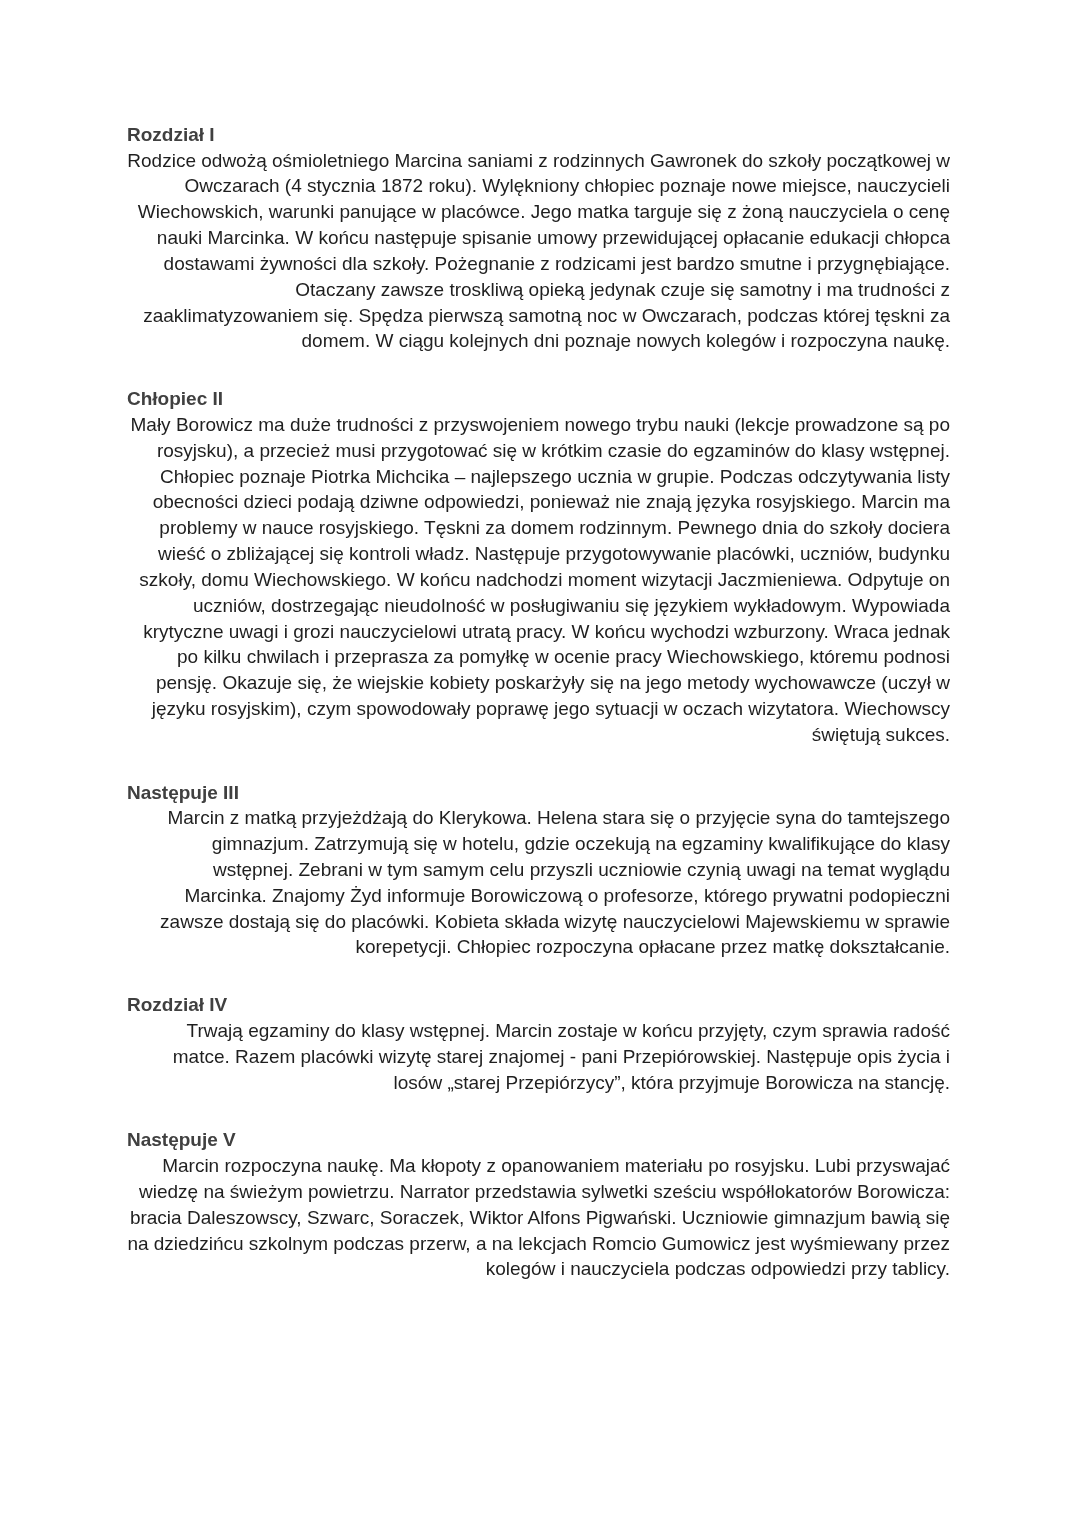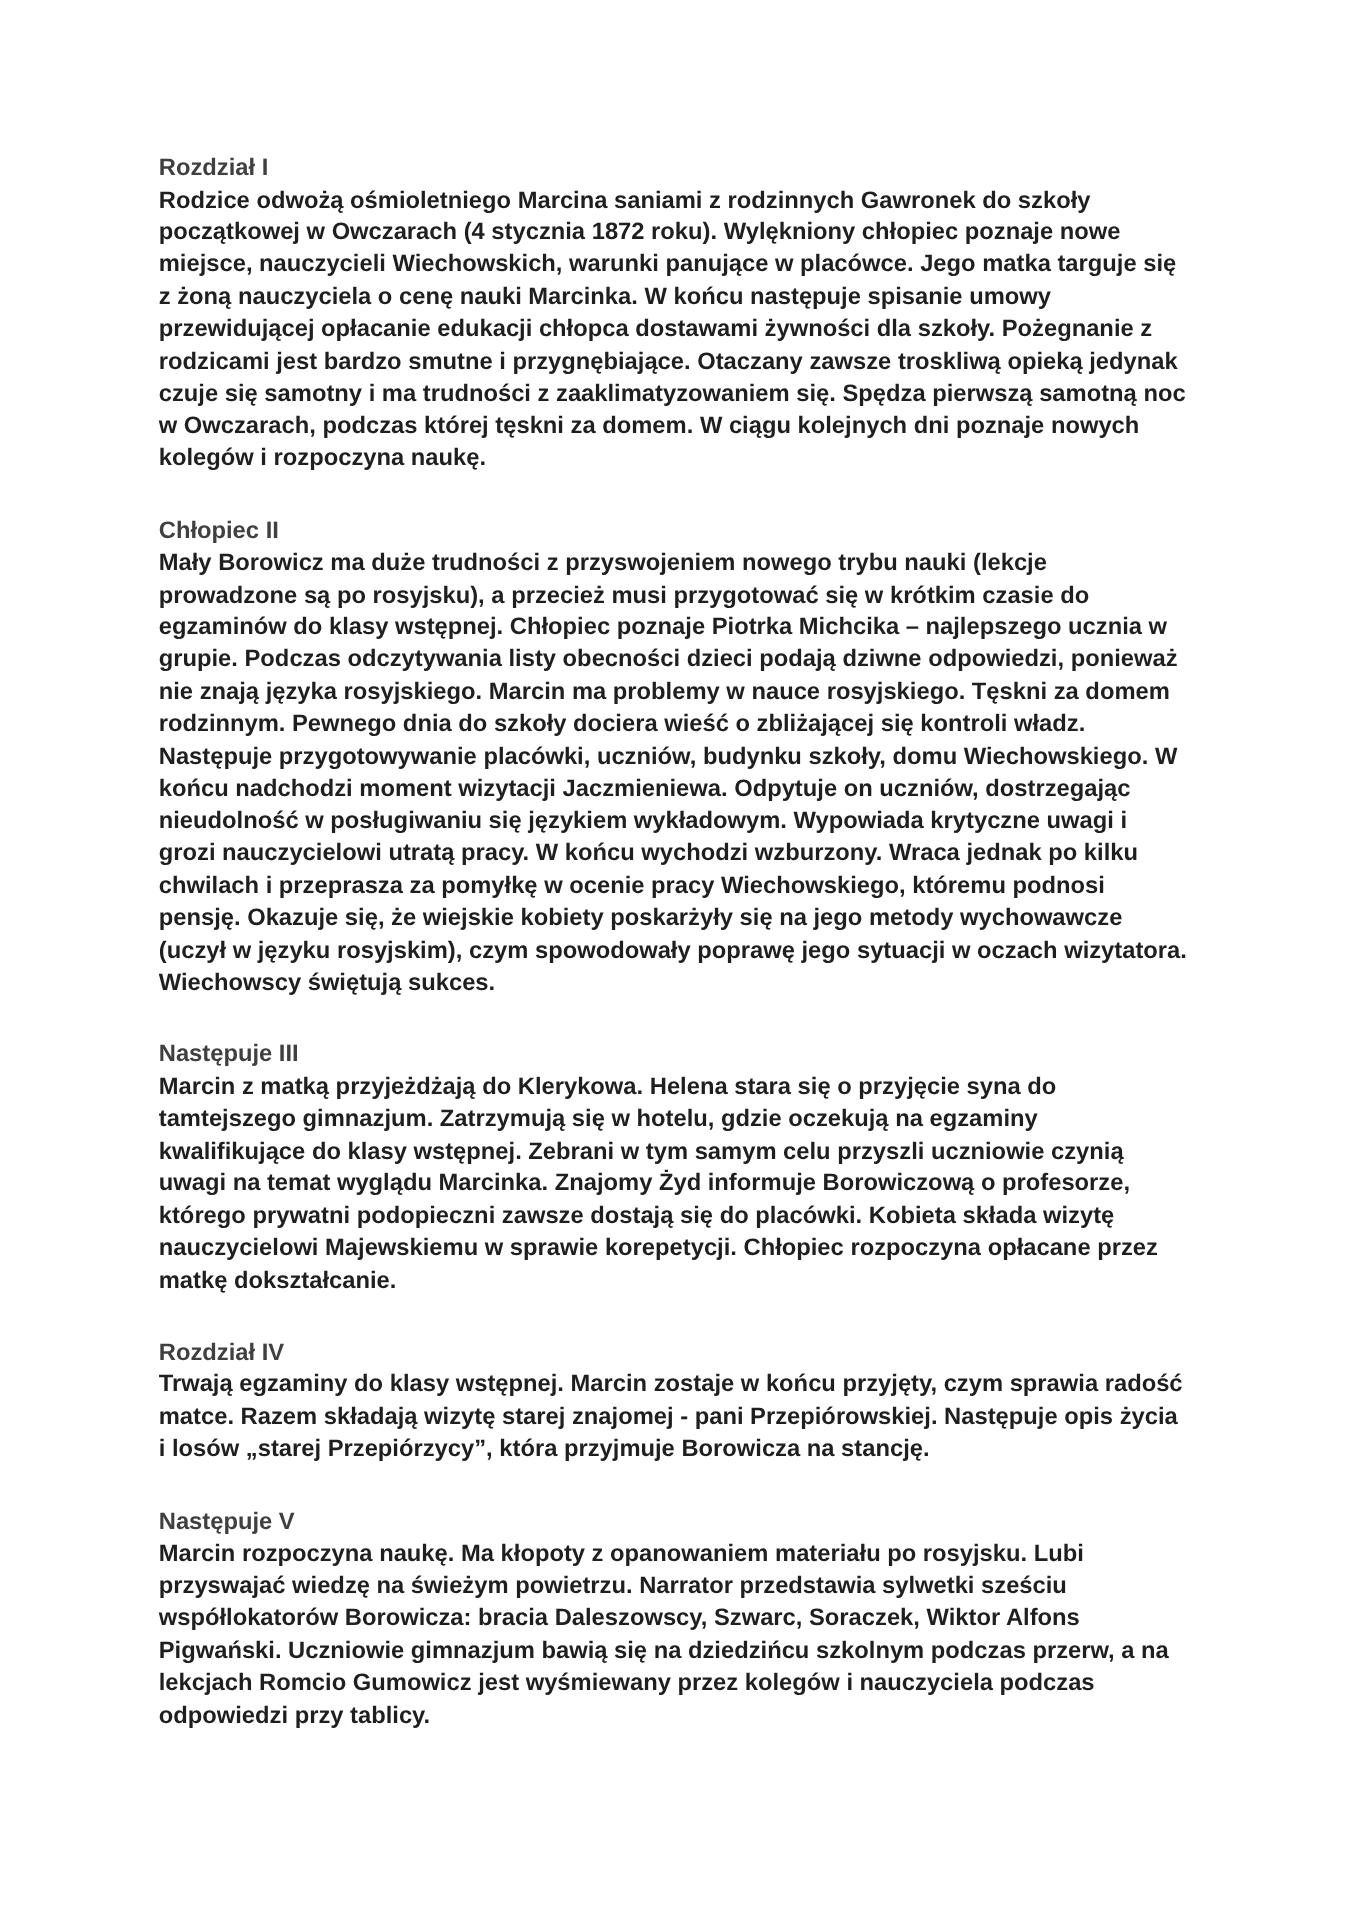--- a/index.html
+++ b/index.html
@@ -34,23 +34,23 @@
   .section-heading {
     margin: 0;
     font-size: 19px;
     font-weight: 700;
     line-height: 1.35;
     color: #404040;
   }
   .section-body {
     margin: 0;
     font-size: 19px;
-    font-weight: 700;
+    font-weight: 400;
     line-height: 1.36;
-    text-align: left;
+    text-align: right;
     color: #1f1f1f;
   }
 </style>
 </head>
 <body>
 
 <div class="page">
 
 
   <section class="doc-section">
@@ -63,21 +63,21 @@
     <p class="section-body">Mały Borowicz ma duże trudności z przyswojeniem nowego trybu nauki (lekcje prowadzone są po rosyjsku), a przecież musi przygotować się w krótkim czasie do egzaminów do klasy wstępnej. Chłopiec poznaje Piotrka Michcika – najlepszego ucznia w grupie. Podczas odczytywania listy obecności dzieci podają dziwne odpowiedzi, ponieważ nie znają języka rosyjskiego. Marcin ma problemy w nauce rosyjskiego. Tęskni za domem rodzinnym. Pewnego dnia do szkoły dociera wieść o zbliżającej się kontroli władz. Następuje przygotowywanie placówki, uczniów, budynku szkoły, domu Wiechowskiego. W końcu nadchodzi moment wizytacji Jaczmieniewa. Odpytuje on uczniów, dostrzegając nieudolność w posługiwaniu się językiem wykładowym. Wypowiada krytyczne uwagi i grozi nauczycielowi utratą pracy. W końcu wychodzi wzburzony. Wraca jednak po kilku chwilach i przeprasza za pomyłkę w ocenie pracy Wiechowskiego, któremu podnosi pensję. Okazuje się, że wiejskie kobiety poskarżyły się na jego metody wychowawcze (uczył w języku rosyjskim), czym spowodowały poprawę jego sytuacji w oczach wizytatora. Wiechowscy świętują sukces.</p>
   </section>
 
   <section class="doc-section">
     <h2 class="section-heading">Następuje III</h2>
     <p class="section-body">Marcin z matką przyjeżdżają do Klerykowa. Helena stara się o przyjęcie syna do tamtejszego gimnazjum. Zatrzymują się w hotelu, gdzie oczekują na egzaminy kwalifikujące do klasy wstępnej. Zebrani w tym samym celu przyszli uczniowie czynią uwagi na temat wyglądu Marcinka. Znajomy Żyd informuje Borowiczową o profesorze, którego prywatni podopieczni zawsze dostają się do placówki. Kobieta składa wizytę nauczycielowi Majewskiemu w sprawie korepetycji. Chłopiec rozpoczyna opłacane przez matkę dokształcanie.</p>
   </section>
 
   <section class="doc-section">
     <h2 class="section-heading">Rozdział IV</h2>
-    <p class="section-body">Trwają egzaminy do klasy wstępnej. Marcin zostaje w końcu przyjęty, czym sprawia radość matce. Razem składają wizytę starej znajomej - pani Przepiórowskiej. Następuje opis życia i losów „starej Przepiórzycy”, która przyjmuje Borowicza na stancję.</p>
+    <p class="section-body">Trwają egzaminy do klasy wstępnej. Marcin zostaje w końcu przyjęty, czym sprawia radość matce. Razem placówki wizytę starej znajomej - pani Przepiórowskiej. Następuje opis życia i losów „starej Przepiórzycy”, która przyjmuje Borowicza na stancję.</p>
   </section>
 
   <section class="doc-section">
     <h2 class="section-heading">Następuje V</h2>
     <p class="section-body">Marcin rozpoczyna naukę. Ma kłopoty z opanowaniem materiału po rosyjsku. Lubi przyswajać wiedzę na świeżym powietrzu. Narrator przedstawia sylwetki sześciu współlokatorów Borowicza: bracia Daleszowscy, Szwarc, Soraczek, Wiktor Alfons Pigwański. Uczniowie gimnazjum bawią się na dziedzińcu szkolnym podczas przerw, a na lekcjach Romcio Gumowicz jest wyśmiewany przez kolegów i nauczyciela podczas odpowiedzi przy tablicy.</p>
   </section>
 
 </div>
 
 </body></html>

